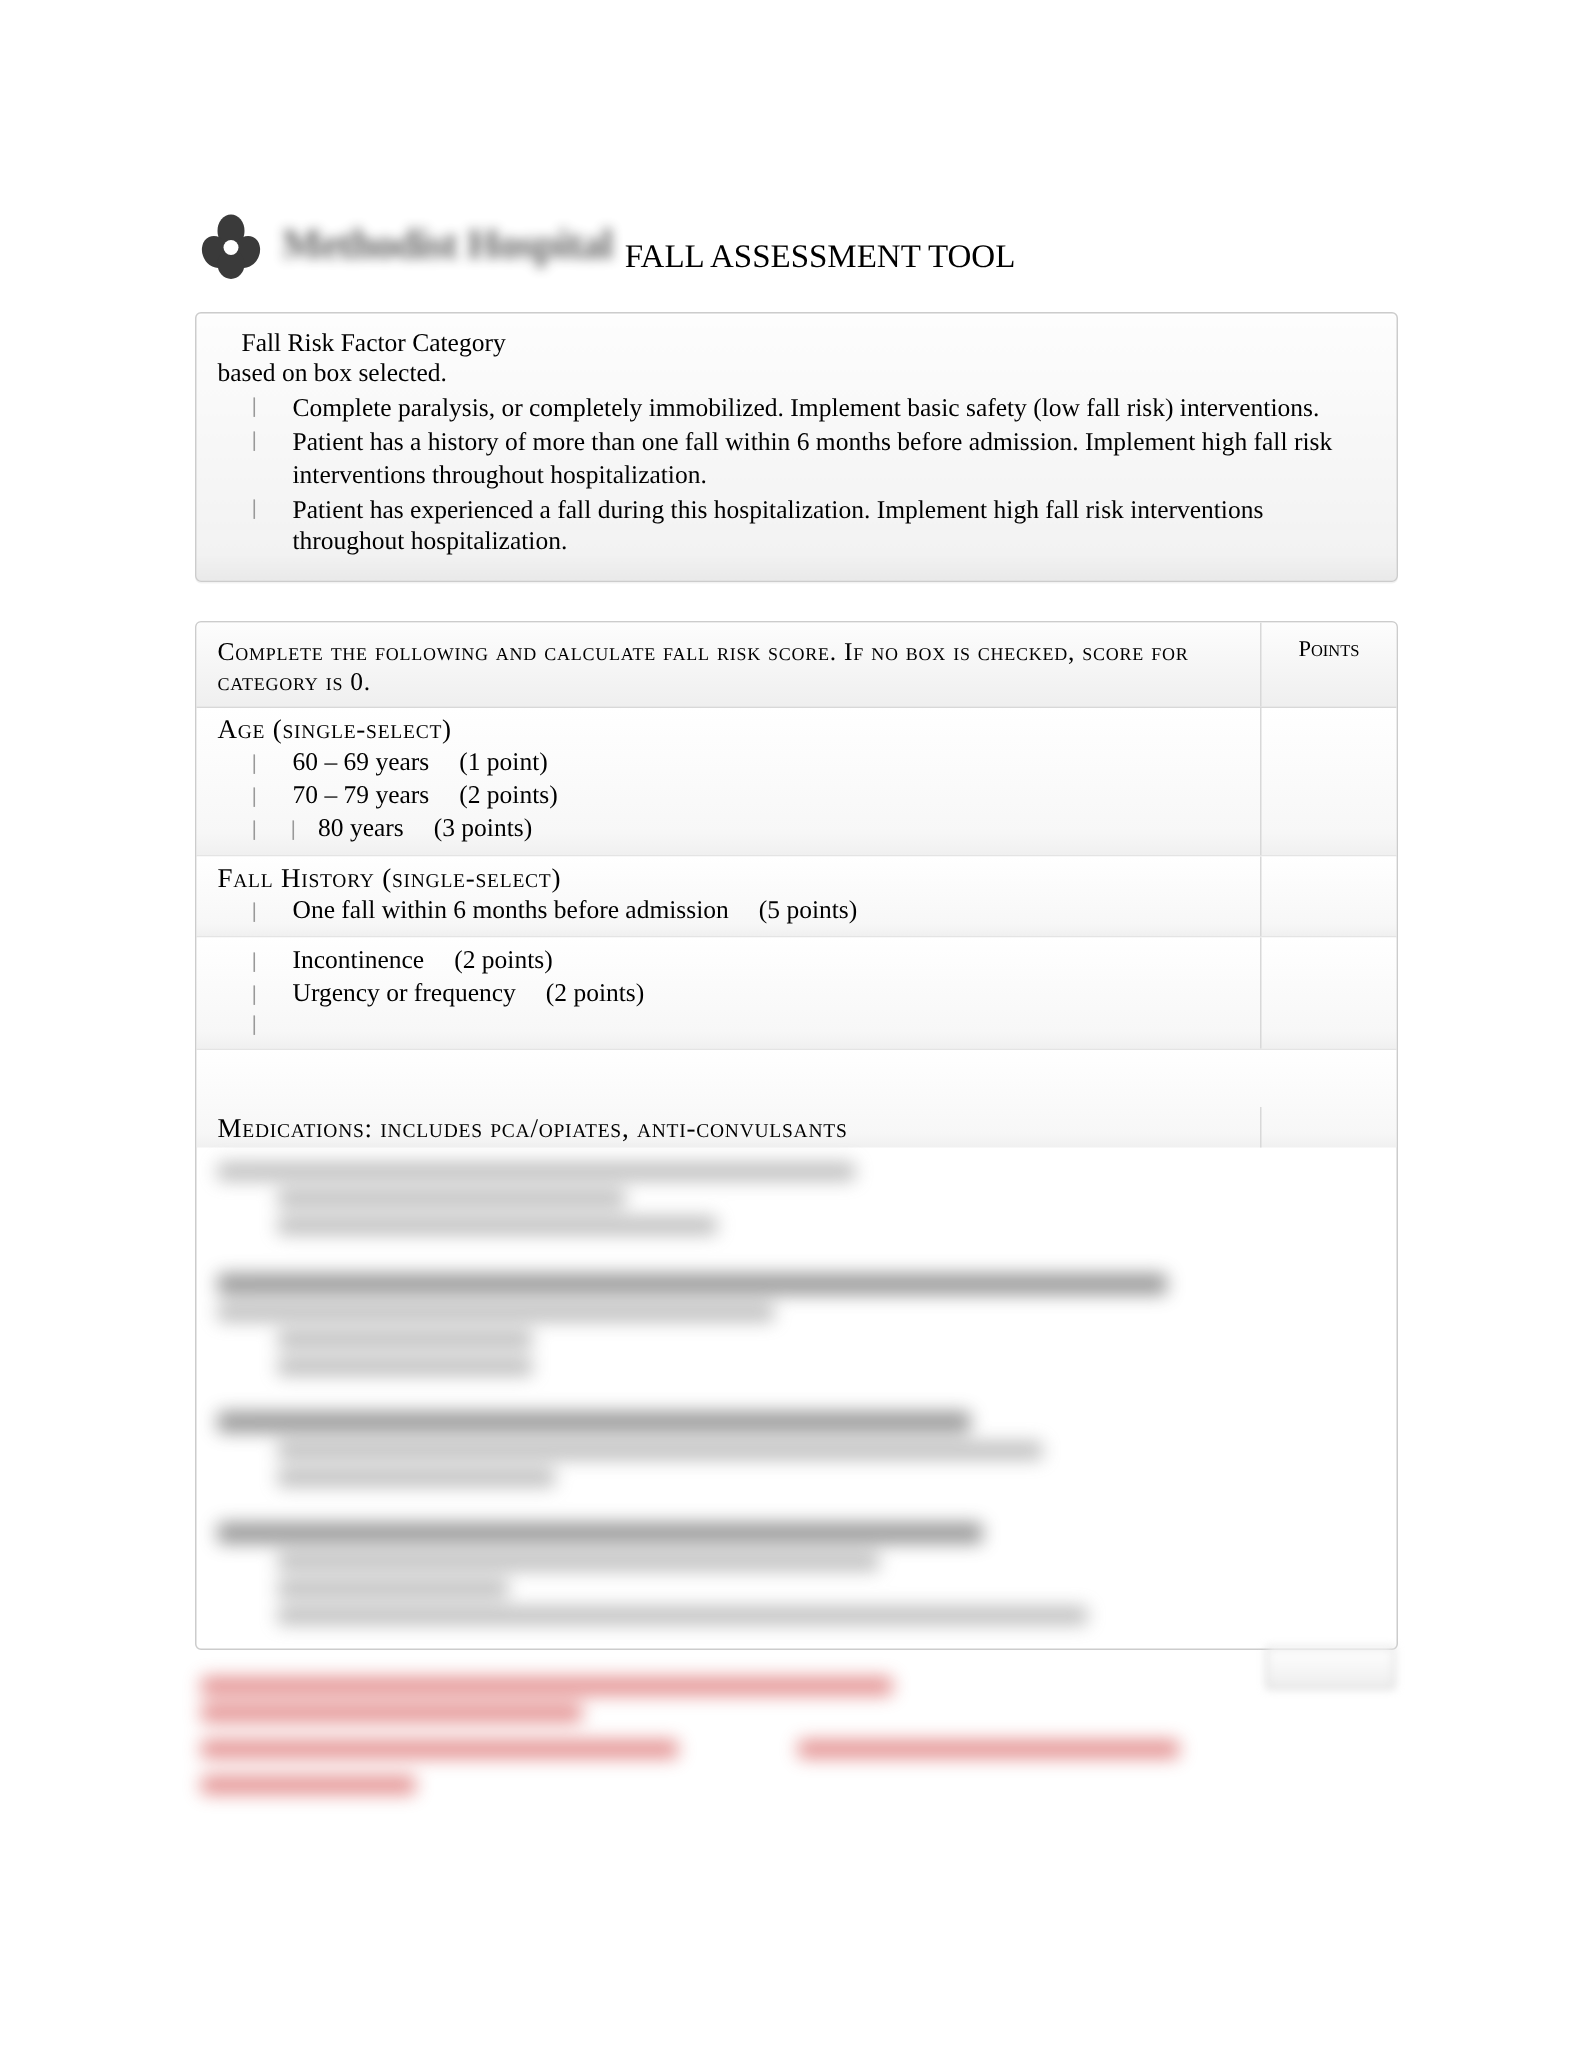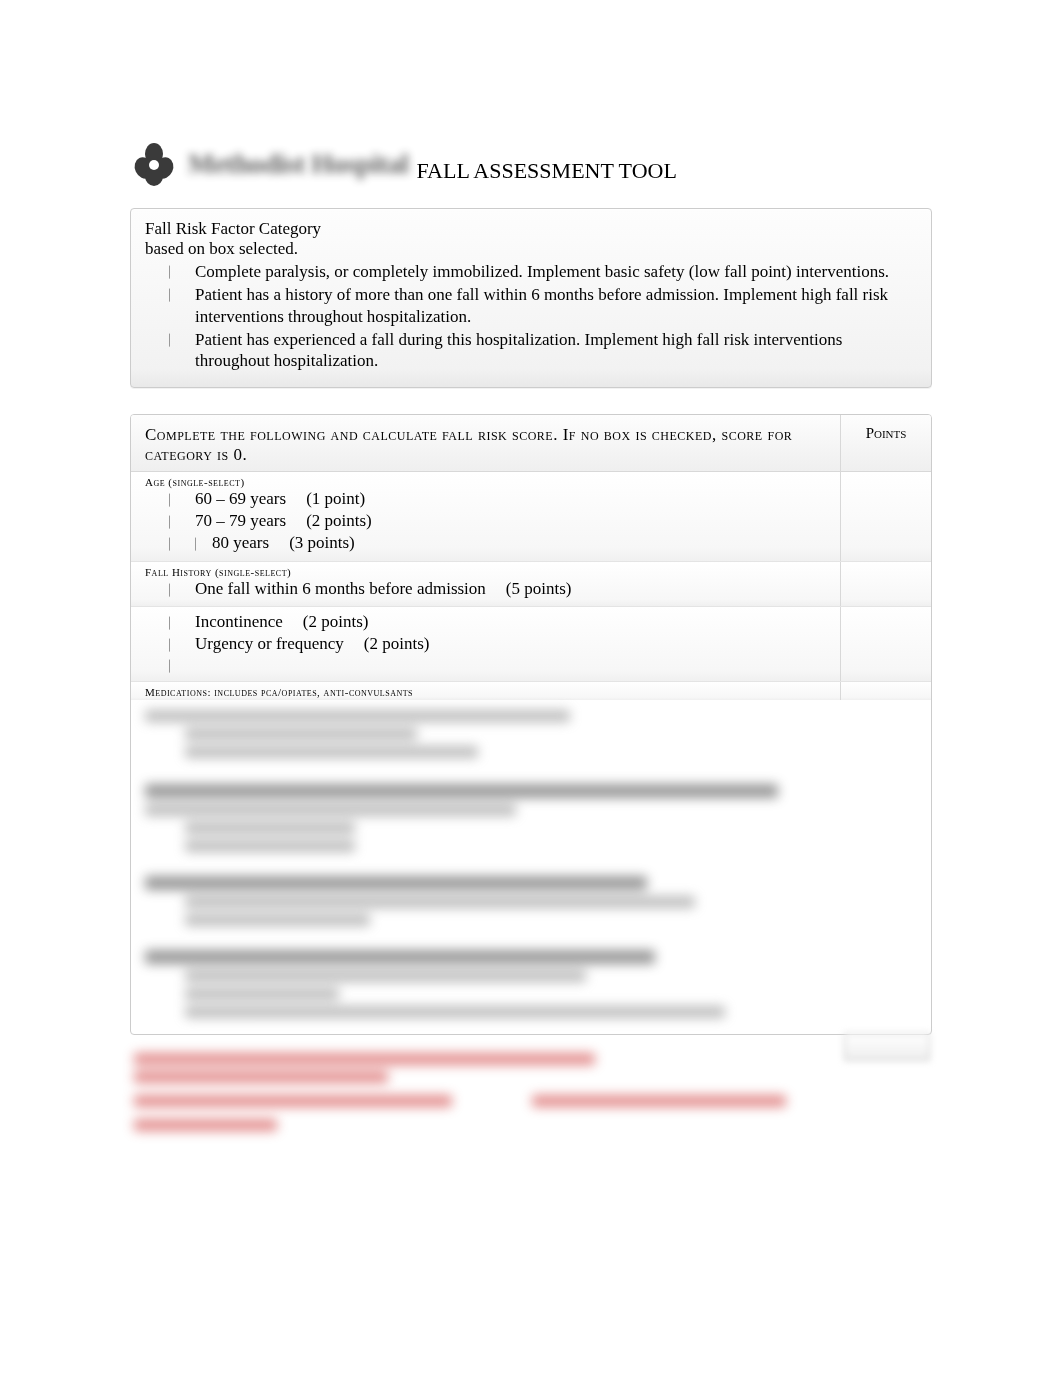--- a/index.html
+++ b/index.html
@@ -48,20 +48,21 @@
       border: 1px solid #ccc;
       border-radius: 4px;
       background: linear-gradient(#fdfdfd, #f2f2f2 90%, #e9e9e9);
       box-shadow: 0 1px 0 rgba(0,0,0,0.05), inset 0 1px 0 #fff;
       padding: 10px 14px 14px 14px;
       margin-bottom: 14px;
     }
 
     .panel-title {
       font-size: 17px;
+      margin-left: 16px;
     }
     .panel-sub {
       font-size: 17px;
     }
     .row-flex {
       display: flex;
       justify-content: space-between;
     }
     .reasons {
       padding-left: 24px;
@@ -126,21 +127,21 @@
       flex: 1;
       padding: 4px 14px 6px 14px;
       border-right: 1px solid #d8d8d8;
       position: relative;
     }
     .score-right {
       width: 90px;
     }
     .sec-title {
       font-variant: small-caps;
-      font-size: 11px;
+      font-size: 18px;
       letter-spacing: 0.5px;
     }
     .opts {
       padding-left: 24px;
     }
     .opt {
       display: flex;
       gap: 18px;
       font-size: 17px;
       align-items: baseline;
@@ -212,21 +213,21 @@
     </div>
     <div class="title">FALL ASSESSMENT TOOL</div>
   </div>
 
   <div class="panel">
     <div class="panel-title">Fall Risk Factor Category</div>
     <div class="panel-sub">based on box selected.</div>
     <div class="reasons">
       <div class="reason-item">
         <span class="mini-check">⎸</span>
-        <span>Complete paralysis, or completely immobilized. Implement basic safety (low fall point) interventions.</span>
+        <span>Complete paralysis, or completely immobilized. Implement basic safety (low fall risk) interventions.</span>
       </div>
       <div class="reason-item">
         <span class="mini-check">⎸</span>
         <span>Patient has a history of more than one fall within 6 months before admission. Implement high fall risk interventions throughout hospitalization.</span>
       </div>
       <div class="reason-item">
         <span class="mini-check">⎸</span>
         <span>Patient has experienced a fall during this hospitalization. Implement high fall risk interventions throughout hospitalization.</span>
       </div>
     </div>
@@ -287,21 +288,21 @@
           </div>
           <div class="opt">
             <span class="mini-check">⎸</span>
           </div>
         </div>
       </div>
       <div class="score-right"></div>
     </div>
 
     <div class="score-section" style="border-bottom:none;">
-      <div class="score-left" style="padding-bottom:2px;">
+      <div class="score-left" style="padding-bottom:2px;margin-top:38px;">
         <div class="sec-title">Medications: includes pca/opiates, anti-convulsants</div>
       </div>
       <div class="score-right"></div>
     </div>
 
     <div class="blur-cover">
       <div class="blur-layer" style="padding:4px 14px 10px 14px;">
         <div class="blur-line bar-mid" style="width:55%;"></div>
         <div class="blur-line bar-mid" style="width:30%; margin-left:40px;"></div>
         <div class="blur-line bar-mid" style="width:38%; margin-left:40px;"></div>

